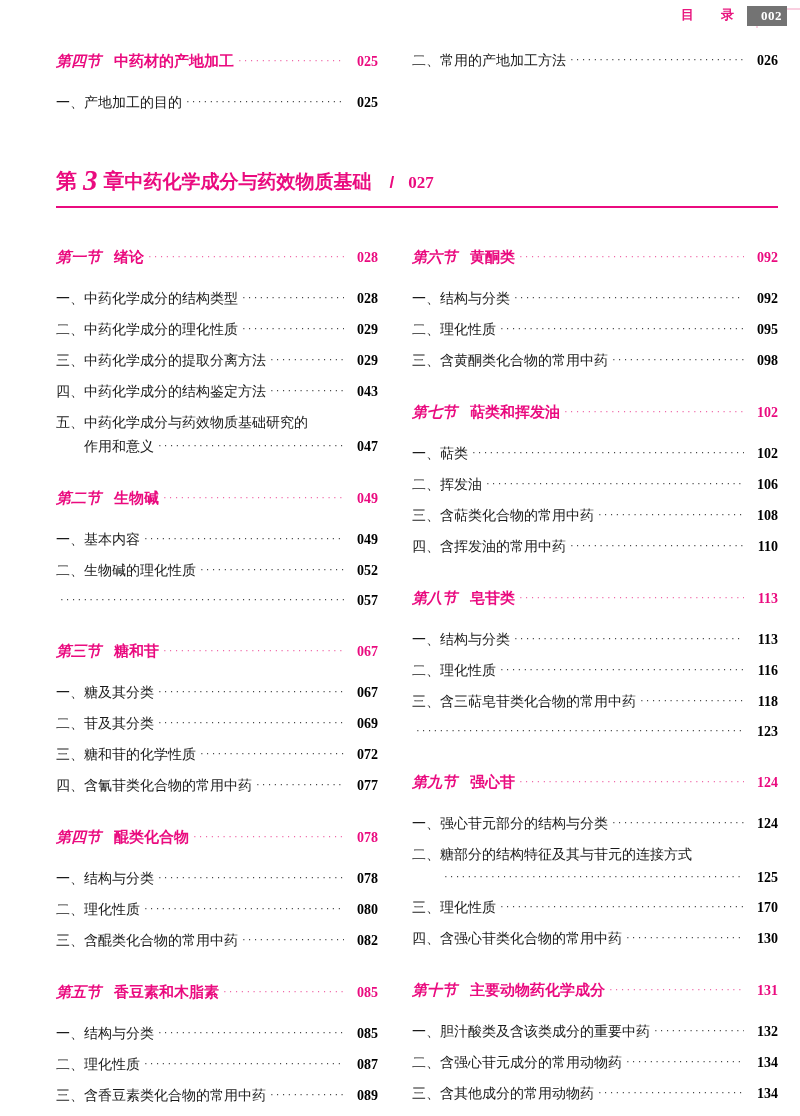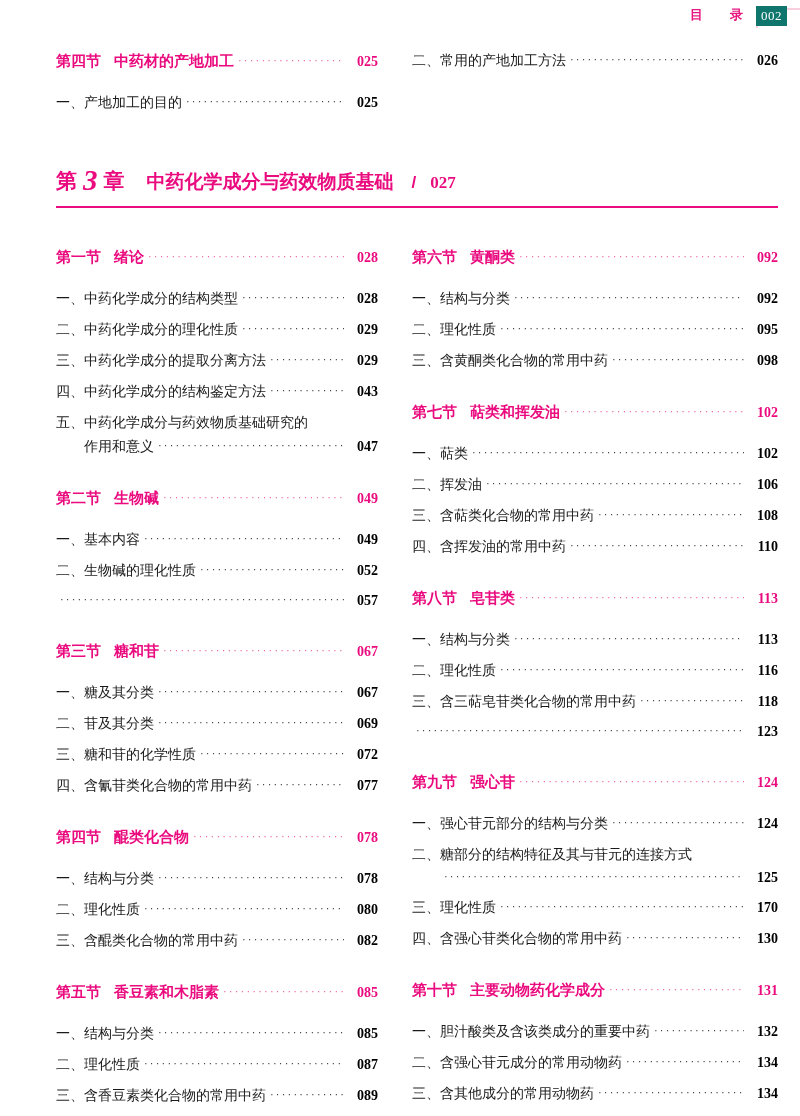--- a/index.html
+++ b/index.html
@@ -31,26 +31,26 @@
   }
   .rh-label {
     color: #e8177f;
     font-size: 13px;
     font-weight: bold;
     letter-spacing: 7px;
     margin-right: 6px;
     white-space: nowrap;
   }
   .rh-badge {
-    background: #0f766e;
+    background: #737373;
     color: #ffffff;
     font-size: 13px;
-    font-weight: normal;
+    font-weight: bold;
     line-height: 1;
-    padding: 3px 5px 4px 5px;
+    padding: 3px 5px 4px 14px;
     letter-spacing: 0.5px;
     font-family: "Liberation Serif", "DejaVu Serif", serif;
   }
   .rh-bracket {
     position: absolute;
     top: 8px;
     right: 0;
     width: 52px;
     height: 20px;
   }
@@ -109,21 +109,21 @@
     min-width: 30px;
   }
 
   
   .sec { margin: 0 0 14px 0; }
   .sec .txt {
     color: #ea0b7f;
     font-weight: bold;
     font-size: 15px;
   }
-  .sec .txt .num { margin-right: 13px; }
+  .sec .txt .num { margin-right: 13px; font-style: italic; }
   .sec .dots { color: #ef5fa3; }
   .sec .pg { color: #ea0b7f; }
 
   
   .item { margin: 0 0 13px 0; }
   .item .txt {
     color: #1a1a1a;
     font-size: 14px;
   }
   .item .dots { color: #3a3a3a; }
@@ -159,21 +159,20 @@
     position: relative;
     top: 2px;
   }
   .ch-post {
     font-size: 21px;
     font-weight: bold;
   }
   .ch-title {
     font-size: 19px;
     font-weight: bold;
-    margin-left: 22px;
   }
   .ch-slash {
     font-size: 17px;
     font-weight: bold;
     margin: 0 14px 0 18px;
   }
   .ch-page {
     font-family: Liberation Serif, serif;
     font-size: 17px;
     font-weight: bold;

